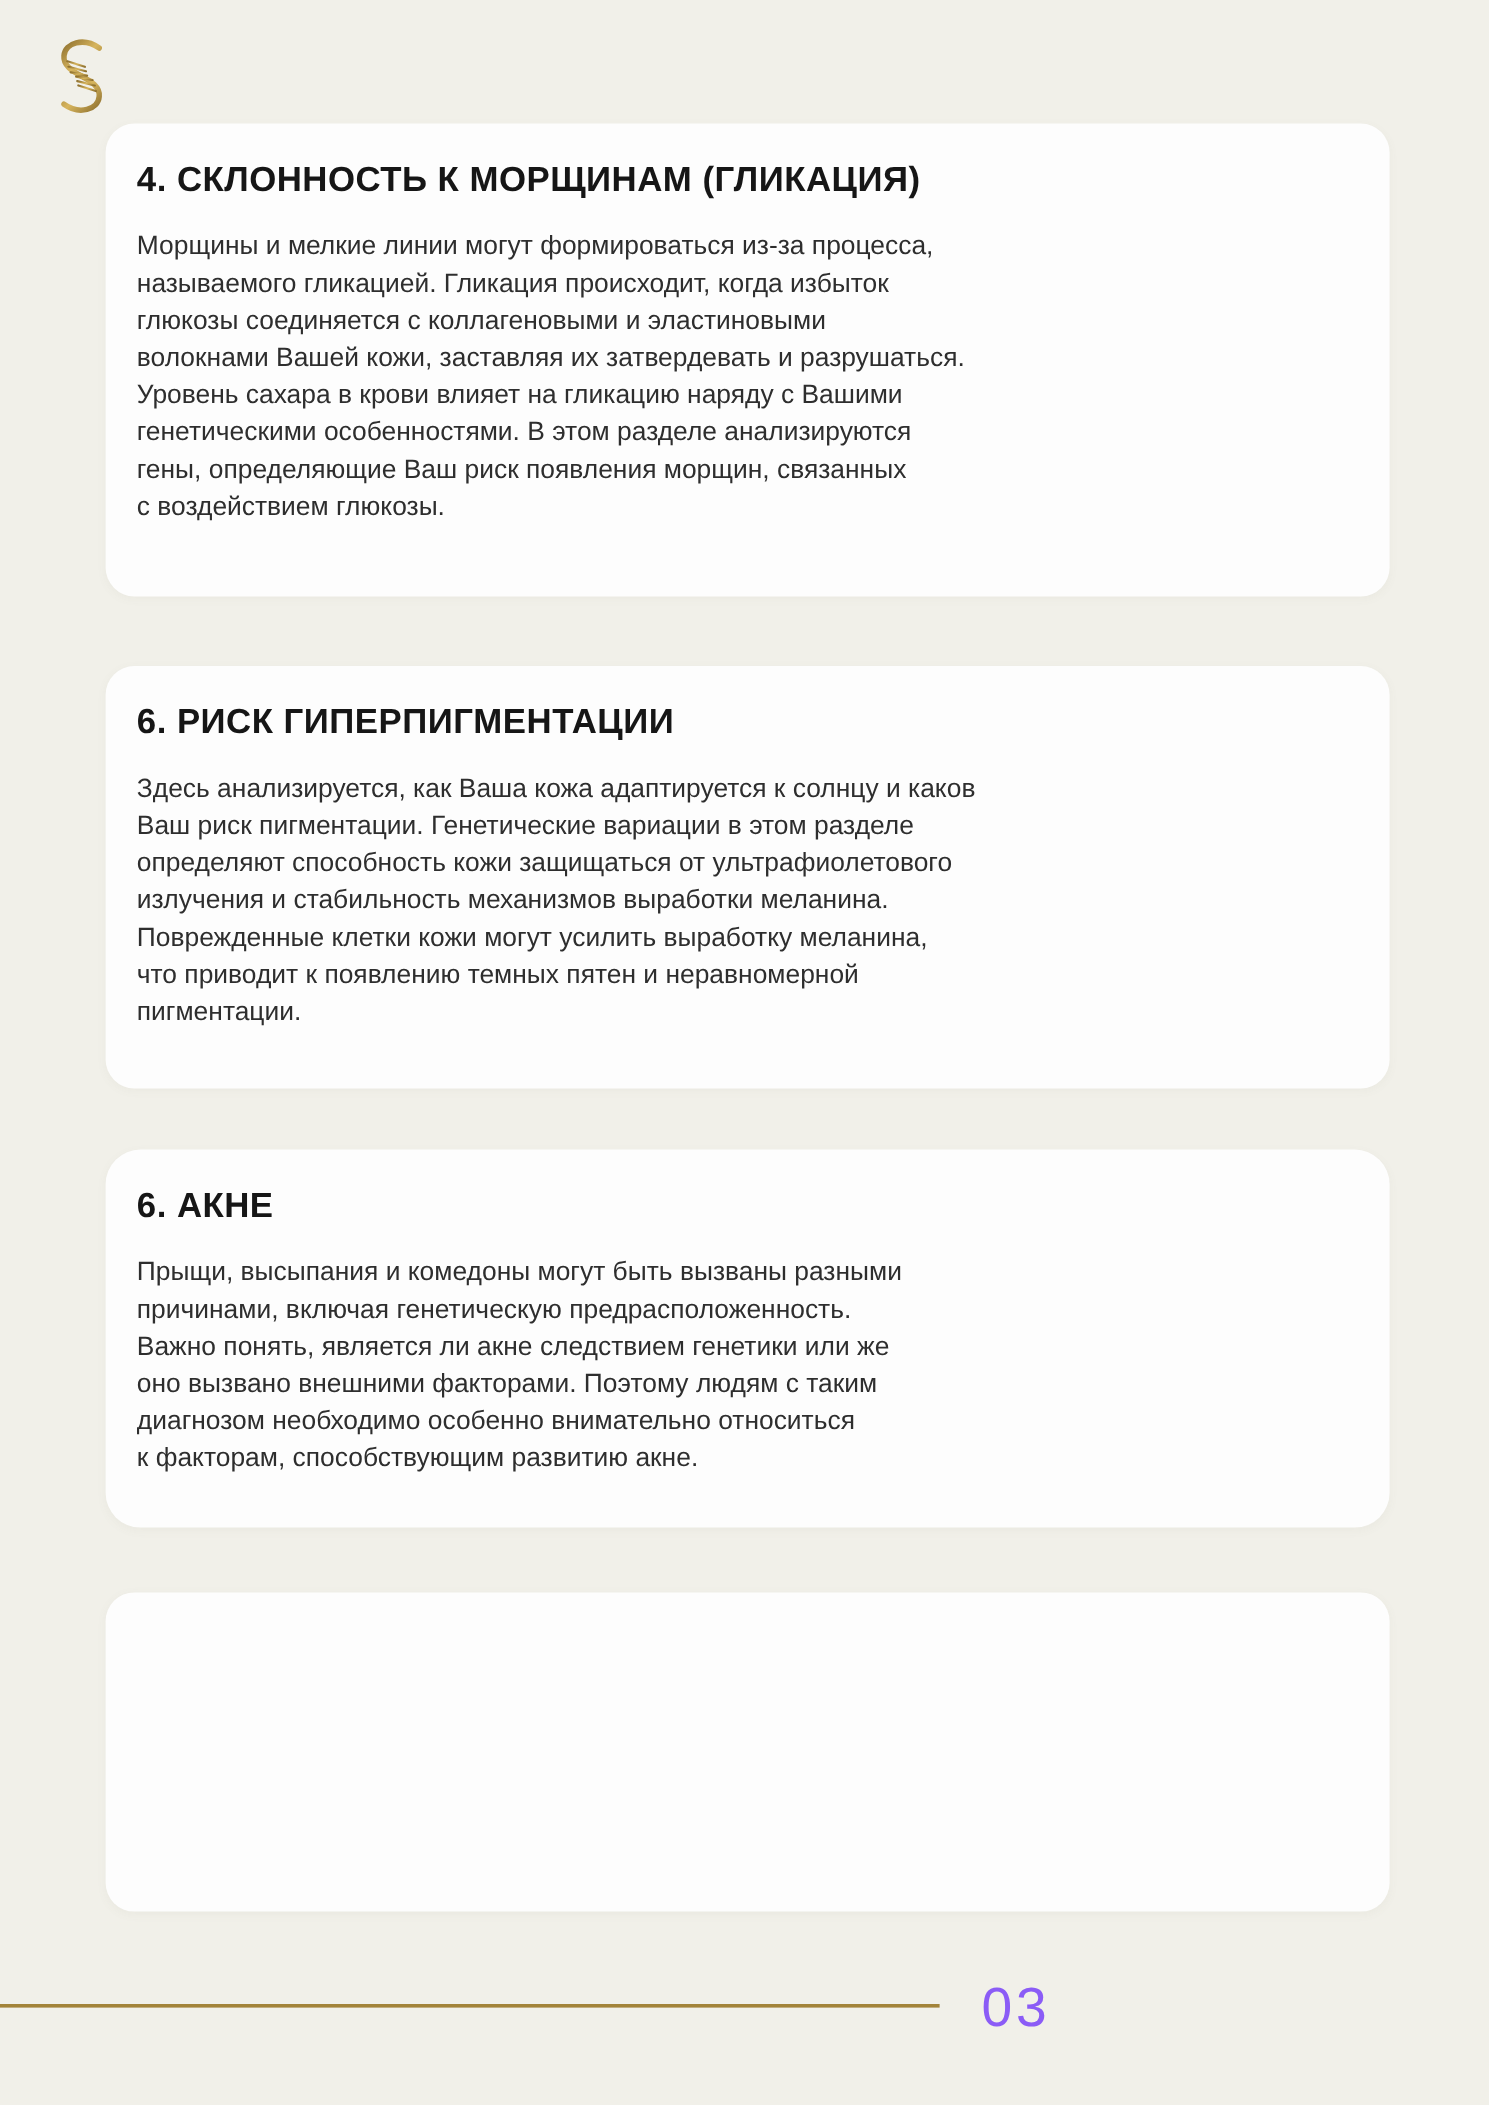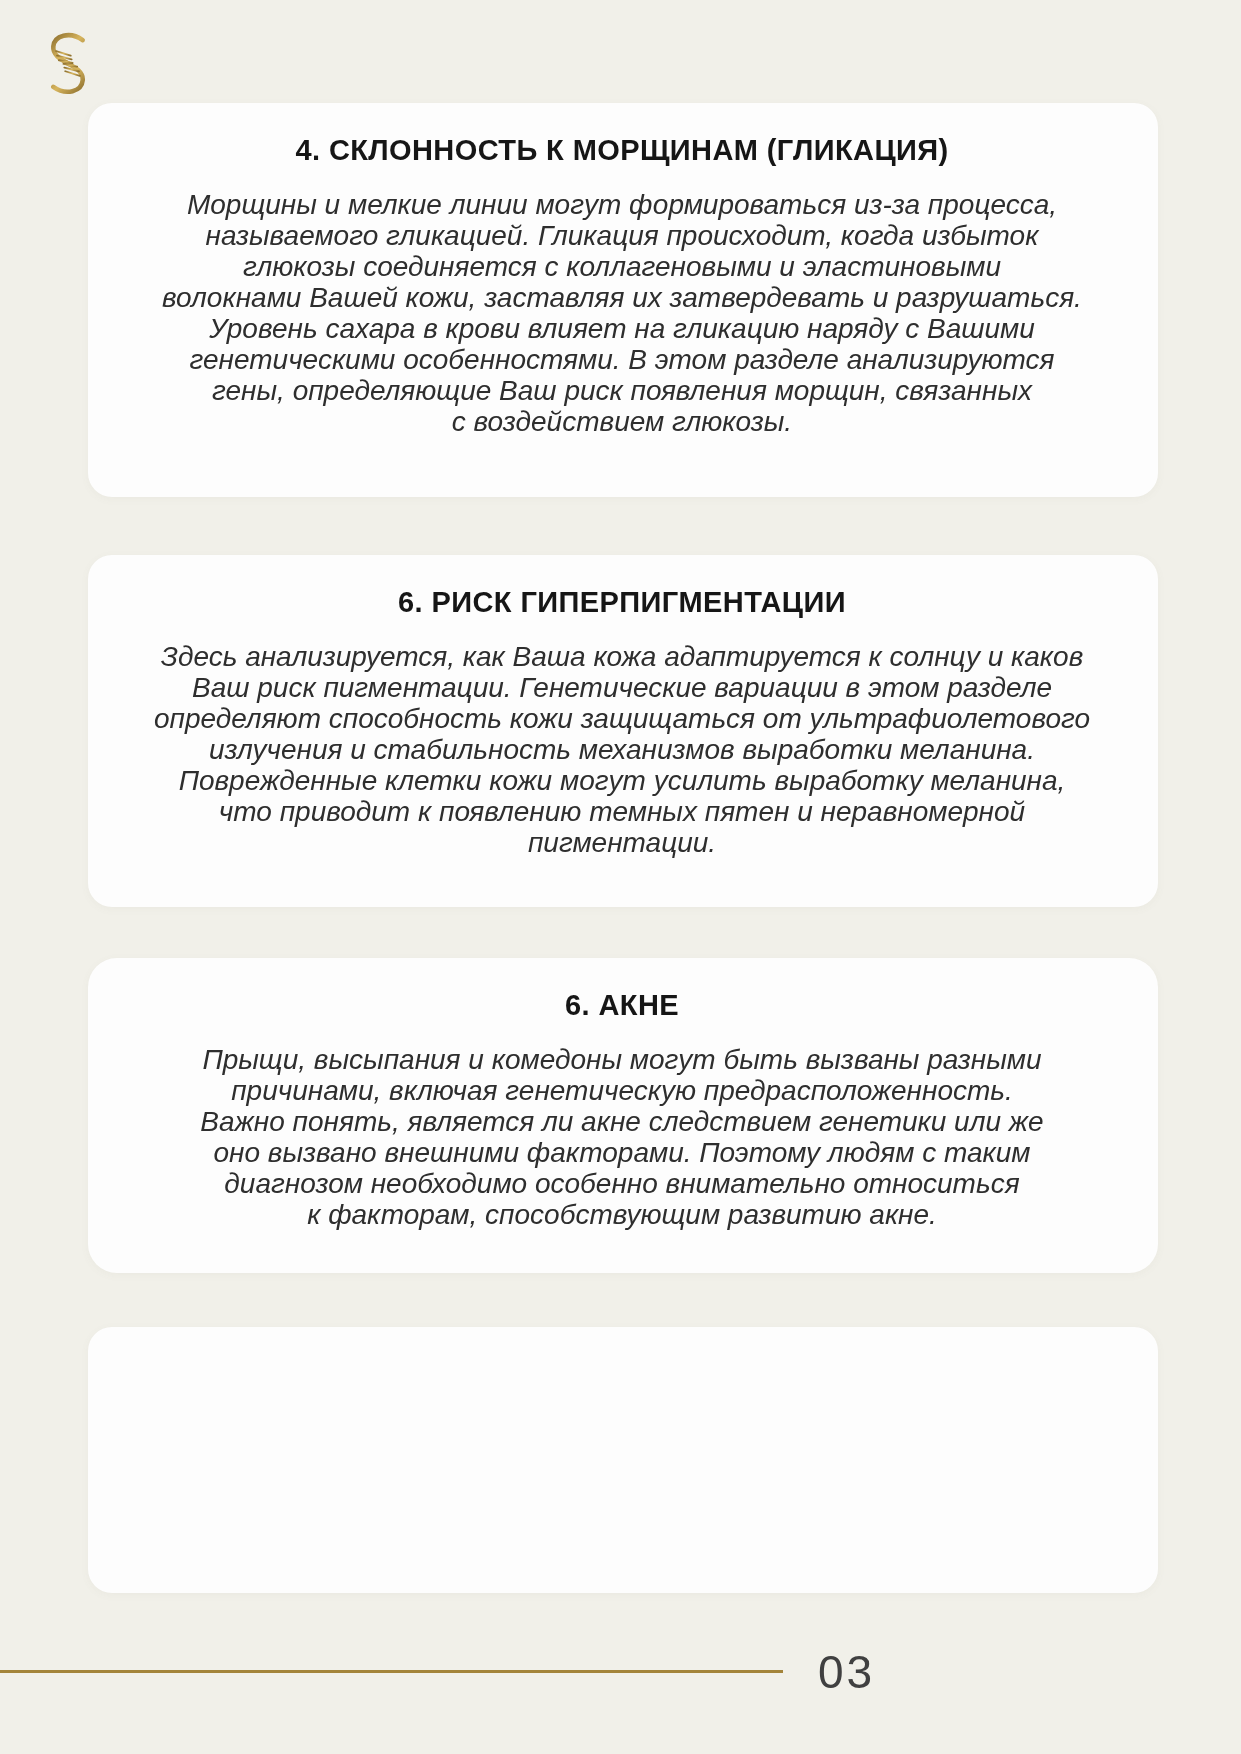--- a/index.html
+++ b/index.html
@@ -11,21 +11,20 @@
     height: 1754px;
     background: #f1f0e9;
     font-family: "Liberation Sans", "DejaVu Sans", sans-serif;
     overflow: hidden;
   }
   .page {
     position: relative;
     width: 1241px;
     height: 1754px;
     background: #f1f0e9;
-    text-align: center;
   }
   .logo {
     position: absolute;
     left: 42px;
     top: 30px;
     width: 52px;
     height: 66px;
   }
   .card {
     position: absolute;
@@ -43,44 +42,43 @@
   .card-4 { top: 1327px; height: 266px; }
   .card h2 {
     margin: 0 0 22px 0;
     font-size: 29px;
     line-height: 34px;
     font-weight: 700;
     letter-spacing: 0.4px;
     color: #161616;
   }
   .card p {
-    margin: 12px;
-    font-size: 28px;
+    margin: 0;
+    font-size: 22px;
     line-height: 31px;
     color: #2e2e2e;
     white-space: pre-line;
-    font-style: italic;
   }
   .footer-line {
     position: absolute;
     left: 0;
     top: 1670px;
     width: 783px;
     height: 3px;
     background: #a3843a;
   }
   .page-number {
     position: absolute;
     left: 818px;
     top: 1645px;
     font-size: 46px;
     line-height: 54px;
     font-weight: 300;
     letter-spacing: 3px;
-    color: #404040;
+    color: #8b5cf6;
   }
 </style>
 </head>
 <body>
 
 <div class="page">
 
   <div class="logo">
     <svg width="52" height="66" viewBox="0 0 56 72" xmlns="http://www.w3.org/2000/svg" aria-hidden="true">
       <defs>

